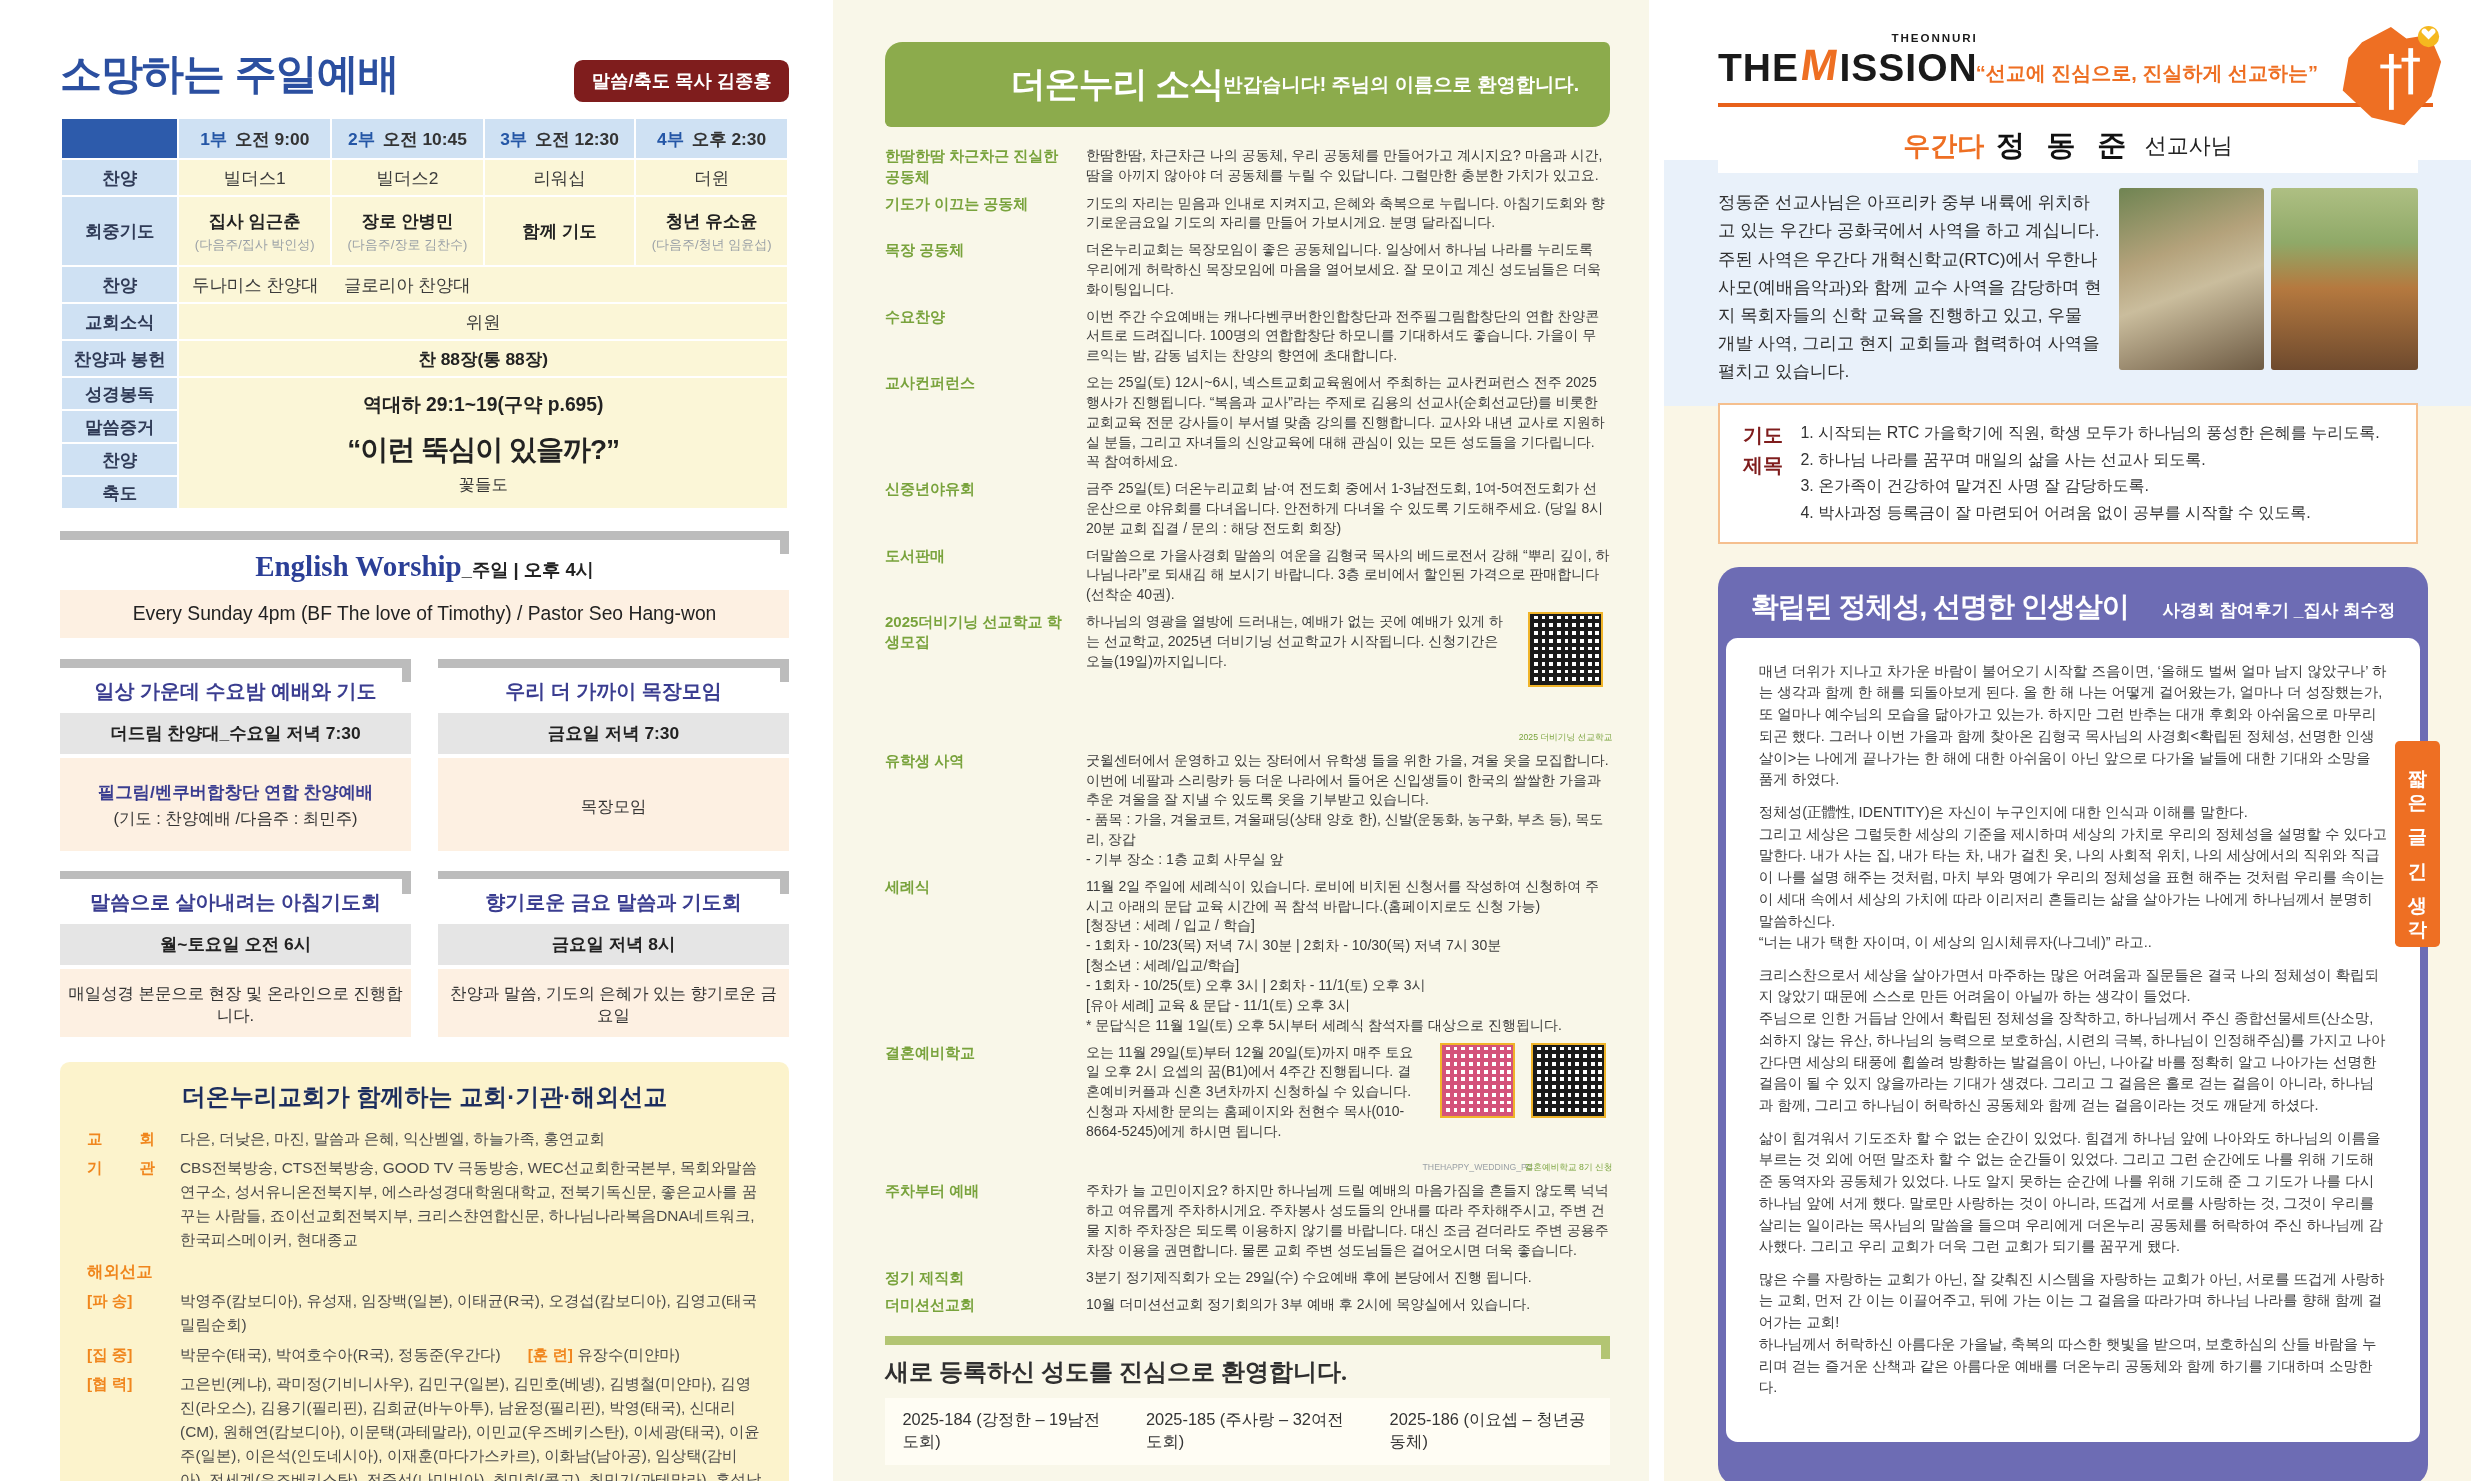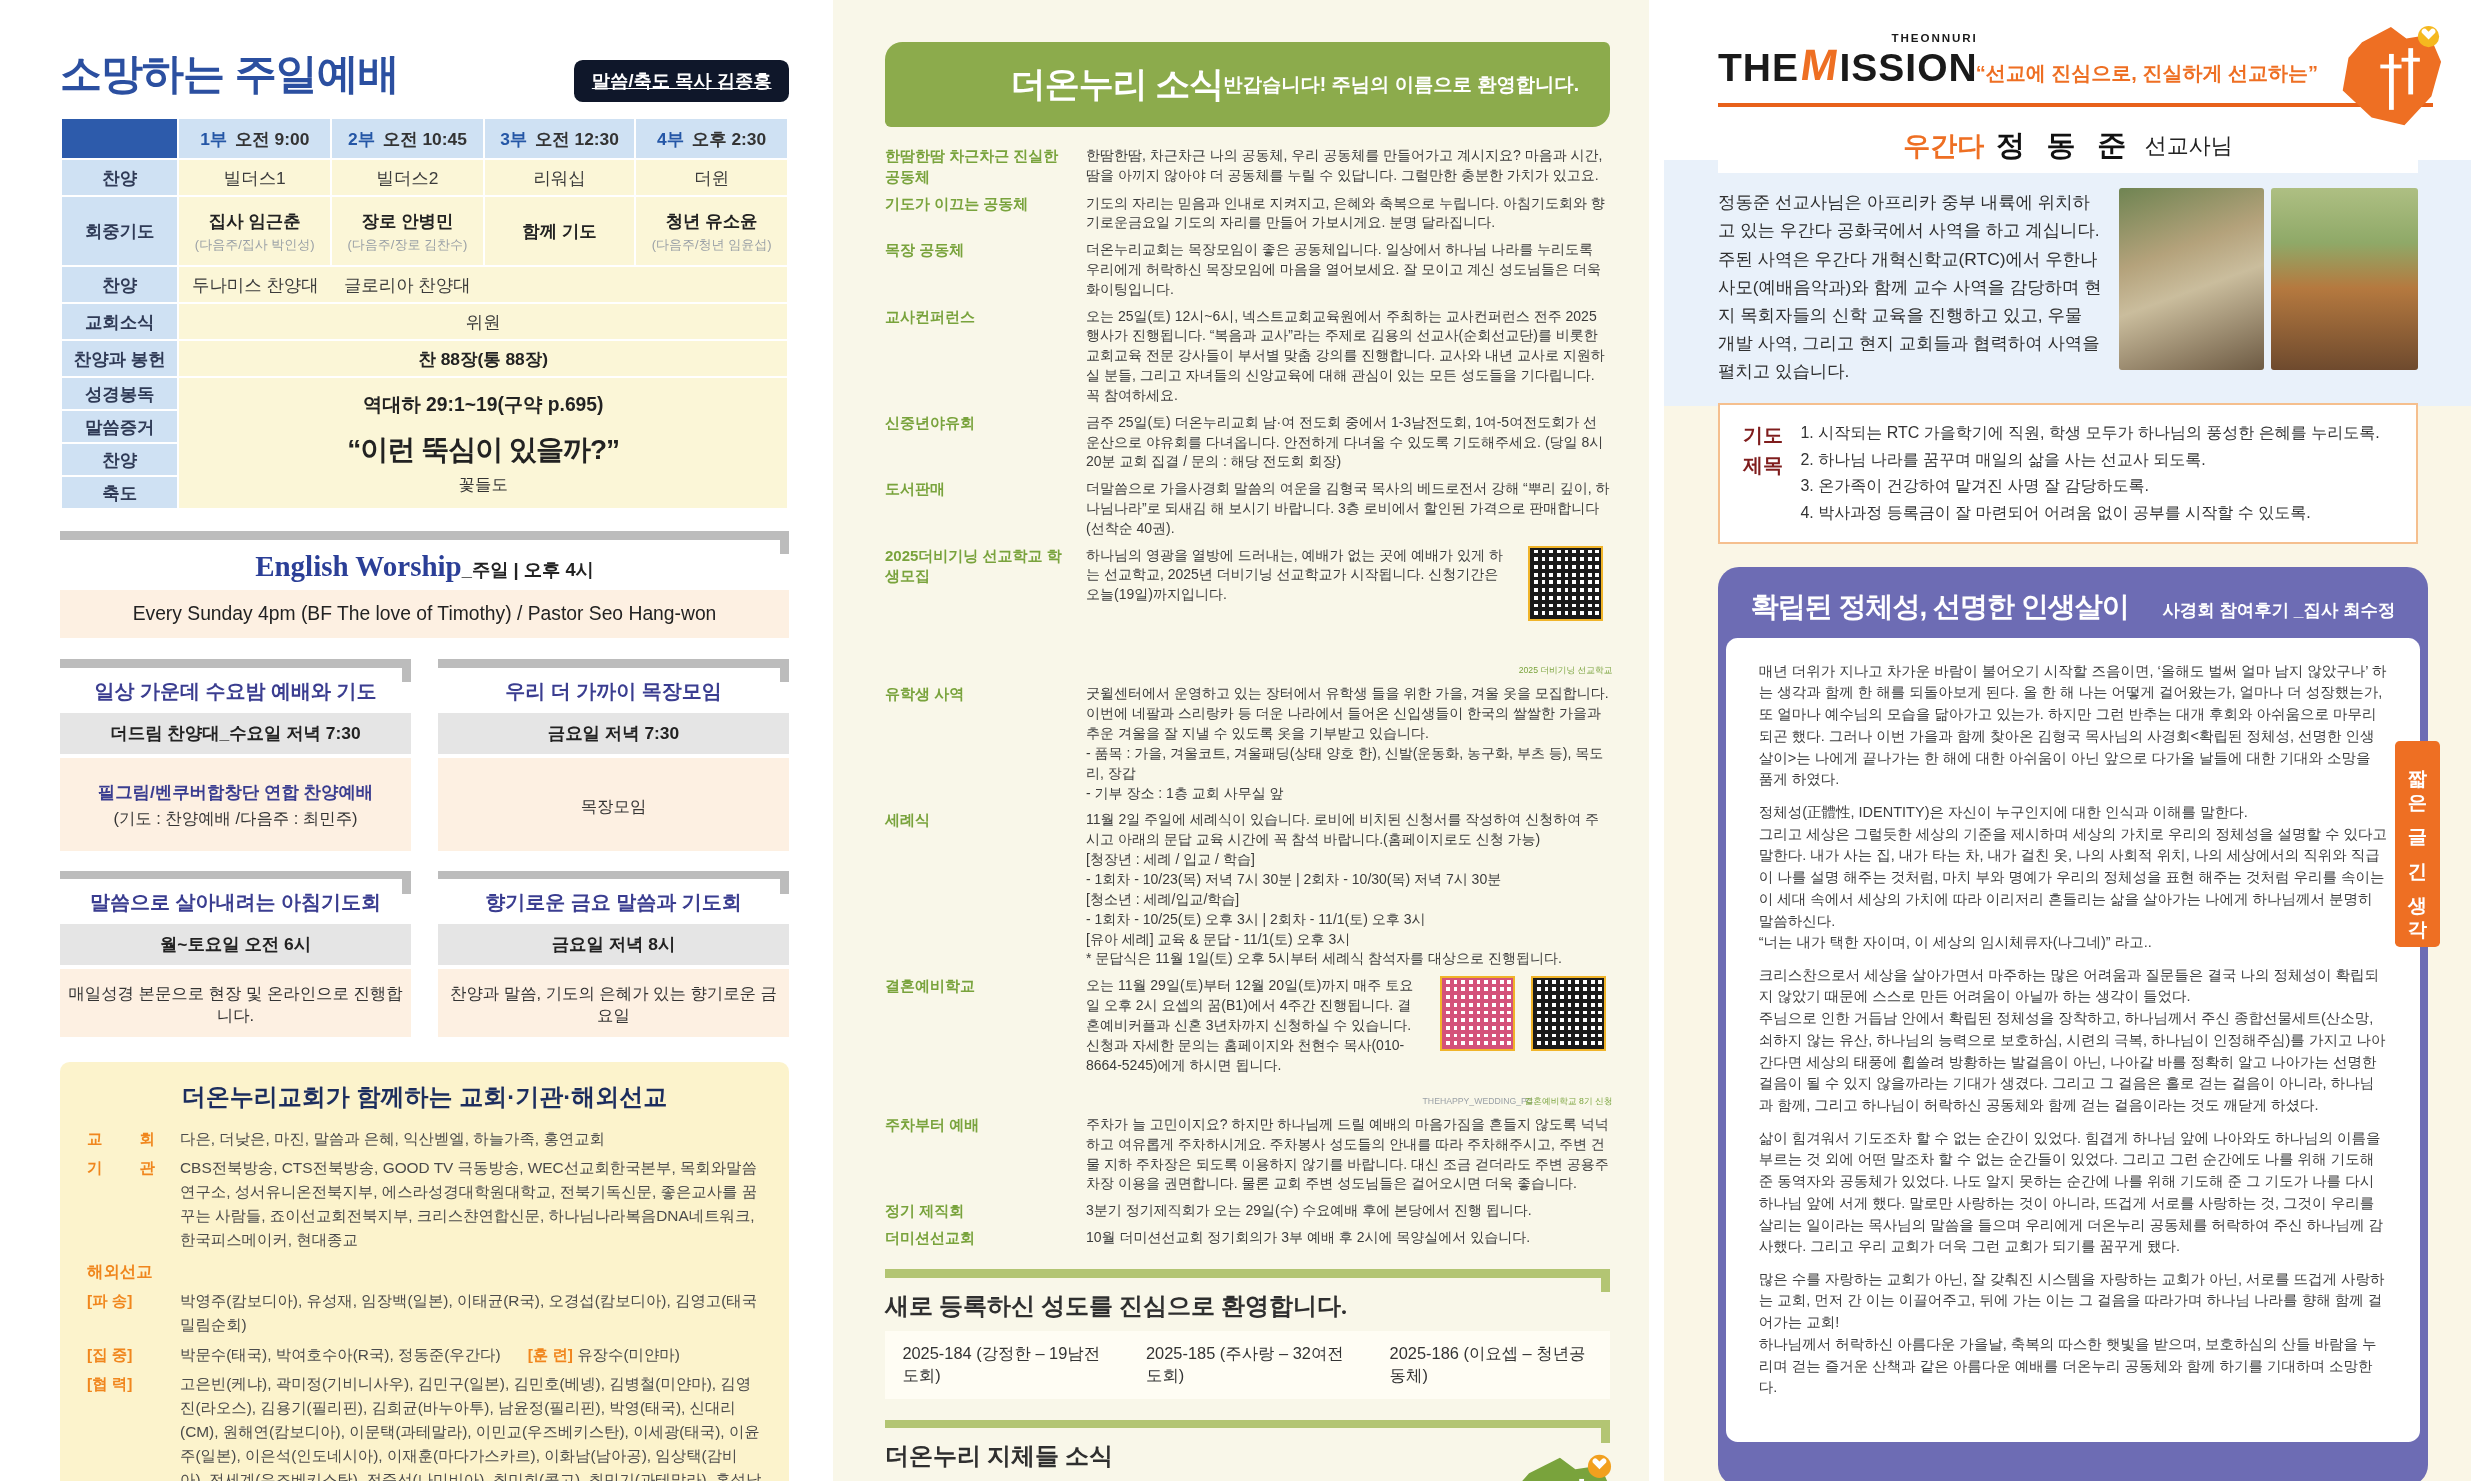--- a/index.html
+++ b/index.html
@@ -5,22 +5,22 @@
   * { margin:0; padding:0; box-sizing:border-box; }
   html,body { width:2472px; height:1481px; overflow:hidden; background:#ffffff;
     font-family:"Liberation Sans","DejaVu Sans",sans-serif; color:#3b3b3b; }
   .panel { position:absolute; top:0; height:1481px; overflow:hidden; }
   .pre { white-space:pre-line; }
 
   
   #left { left:0; width:833px; background:#ffffff; padding:46px 44px 0 60px; }
   .lp-titlerow { display:flex; justify-content:space-between; align-items:flex-end; }
   .lp-title { font-size:42px; font-weight:bold; color:#2b4fa0; letter-spacing:-1px; }
-  .lp-badge { background:#0f172a; color:#fff; font-size:18.3px; font-weight:bold;
-    padding:8.7px 17.4px; border-radius:8.7px;text-decoration:underline; }
+  .lp-badge { background:#7f1d1d; color:#fff; font-size:18.3px; font-weight:bold;
+    padding:8.7px 17.4px; border-radius:8.7px; }
   table.wtab { margin-top:15.4px; border-collapse:separate; border-spacing:2.9px; width:100%; }
   .wtab td { text-align:center; vertical-align:middle; font-size:17.4px; }
   .c-dark { background:#2d5bab; }
   .c-blue { background:#cfe1f3; }
   .c-yel  { background:#fbf6d7; }
   .wtab .part { color:#2456a6; font-weight:bold; margin-right:7.7px; }
   .wtab .time { color:#333; font-weight:bold; }
   .r-head td { height:39px; }
   .r-sm td { height:35px; }
   .r-pray td { height:68px; }
@@ -290,20 +290,24 @@
       </div>
     <div class="nitem">
         <div class="nlabel">기도가 이끄는 공동체</div>
         <div class="nbody pre">기도의 자리는 믿음과 인내로 지켜지고, 은혜와 축복으로 누립니다. 아침기도회와 향기로운금요일 기도의 자리를 만들어 가보시게요. 분명 달라집니다.</div>
       </div>
     <div class="nitem">
         <div class="nlabel">목장 공동체</div>
         <div class="nbody pre">더온누리교회는 목장모임이 좋은 공동체입니다. 일상에서 하나님 나라를 누리도록 우리에게 허락하신 목장모임에 마음을 열어보세요. 잘 모이고 계신 성도님들은 더욱 화이팅입니다.</div>
       </div>
     <div class="nitem">
+        <div class="nlabel">수요찬양</div>
+        <div class="nbody pre">이번 주간 수요예배는 캐나다벤쿠버한인합창단과 전주필그림합창단의 연합 찬양콘서트로 드려집니다. 100명의 연합합창단 하모니를 기대하셔도 좋습니다. 가을이 무르익는 밤, 감동 넘치는 찬양의 향연에 초대합니다.</div>
+      </div>
+    <div class="nitem">
         <div class="nlabel">교사컨퍼런스</div>
         <div class="nbody pre">오는 25일(토) 12시~6시, 넥스트교회교육원에서 주최하는 교사컨퍼런스 전주 2025 행사가 진행됩니다. “복음과 교사”라는 주제로 김용의 선교사(순회선교단)를 비롯한 교회교육 전문 강사들이 부서별 맞춤 강의를 진행합니다. 교사와 내년 교사로 지원하실 분들, 그리고 자녀들의 신앙교육에 대해 관심이 있는 모든 성도들을 기다립니다. 꼭 참여하세요.</div>
       </div>
     <div class="nitem">
         <div class="nlabel">신중년야유회</div>
         <div class="nbody pre">금주 25일(토) 더온누리교회 남·여 전도회 중에서 1-3남전도회, 1여-5여전도회가 선운산으로 야유회를 다녀옵니다. 안전하게 다녀올 수 있도록 기도해주세요. (당일 8시 20분 교회 집결 / 문의 : 해당 전도회 회장)</div>
       </div>
     <div class="nitem">
         <div class="nlabel">도서판매</div>
         <div class="nbody pre">더말씀으로 가을사경회 말씀의 여운을 김형국 목사의 베드로전서 강해 “뿌리 깊이, 하나님나라”로 되새김 해 보시기 바랍니다. 3층 로비에서 할인된 가격으로 판매합니다(선착순 40권).</div>

